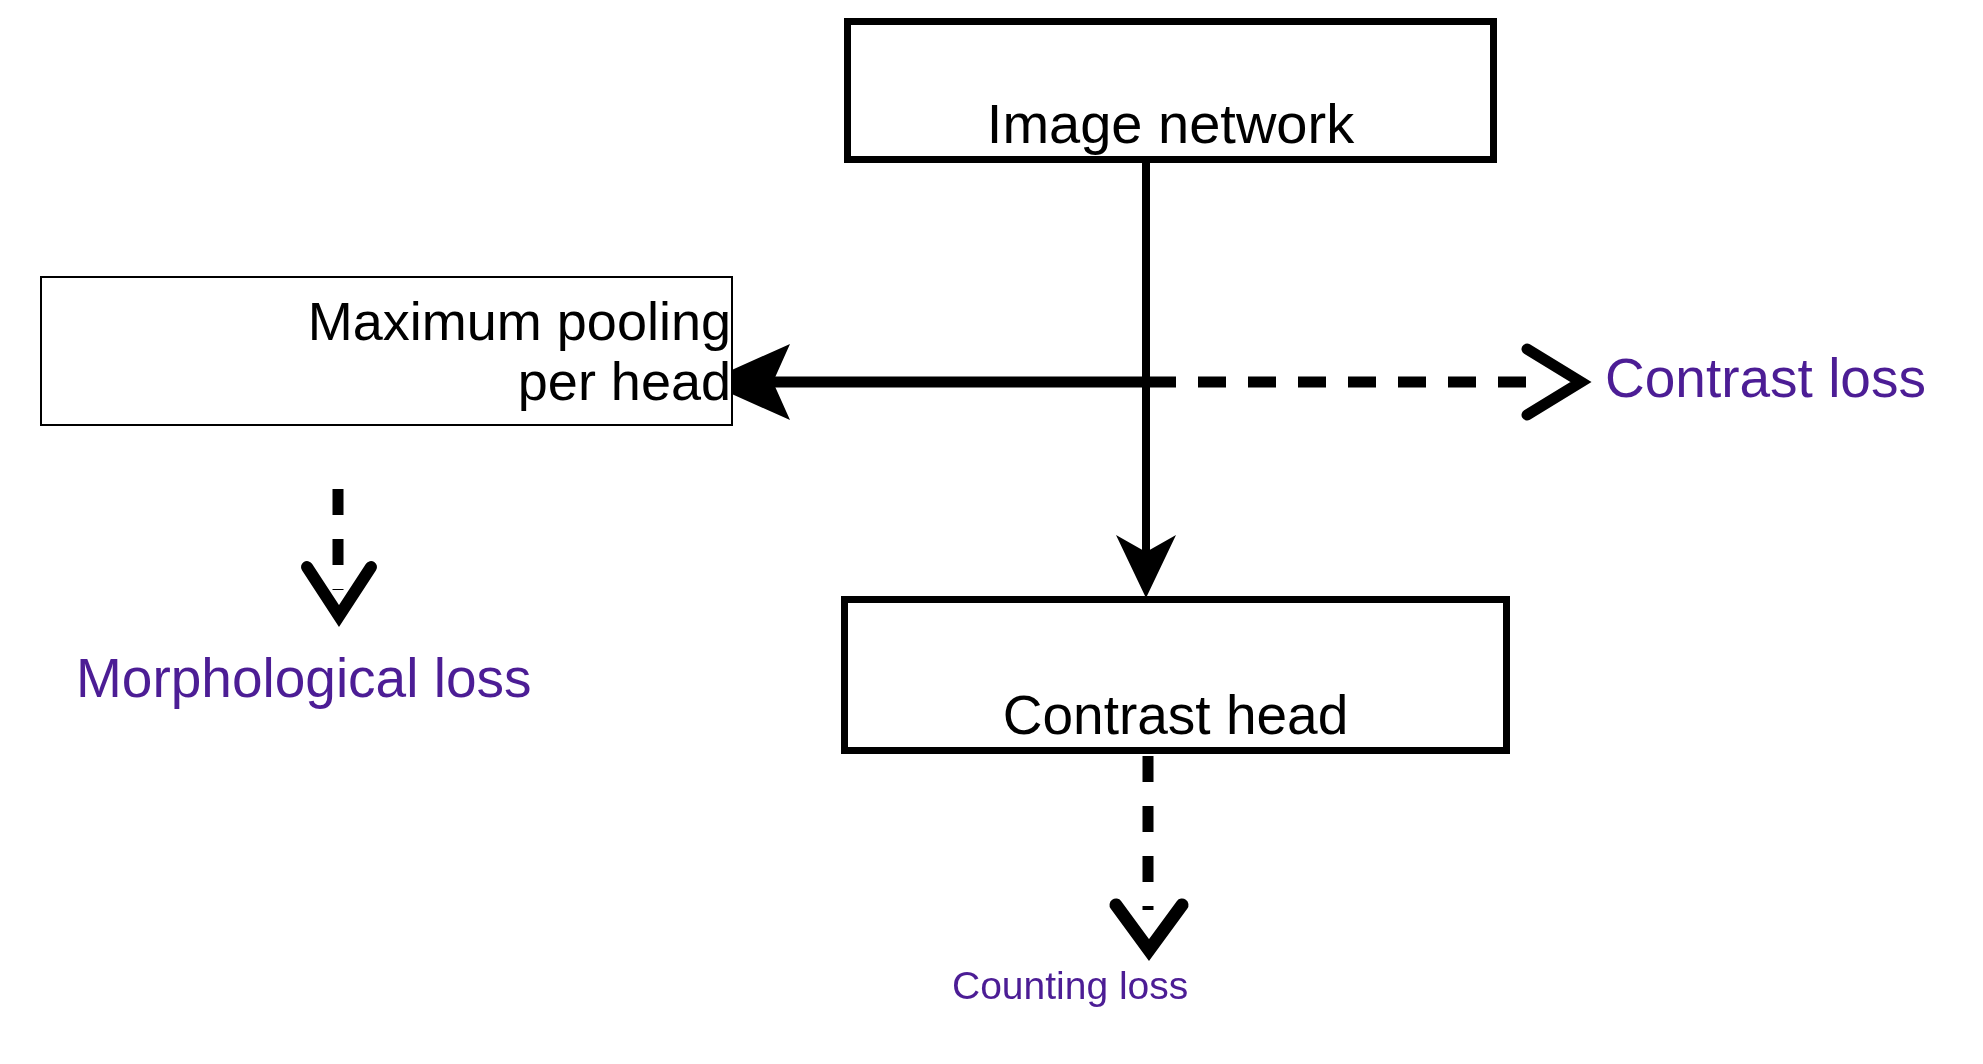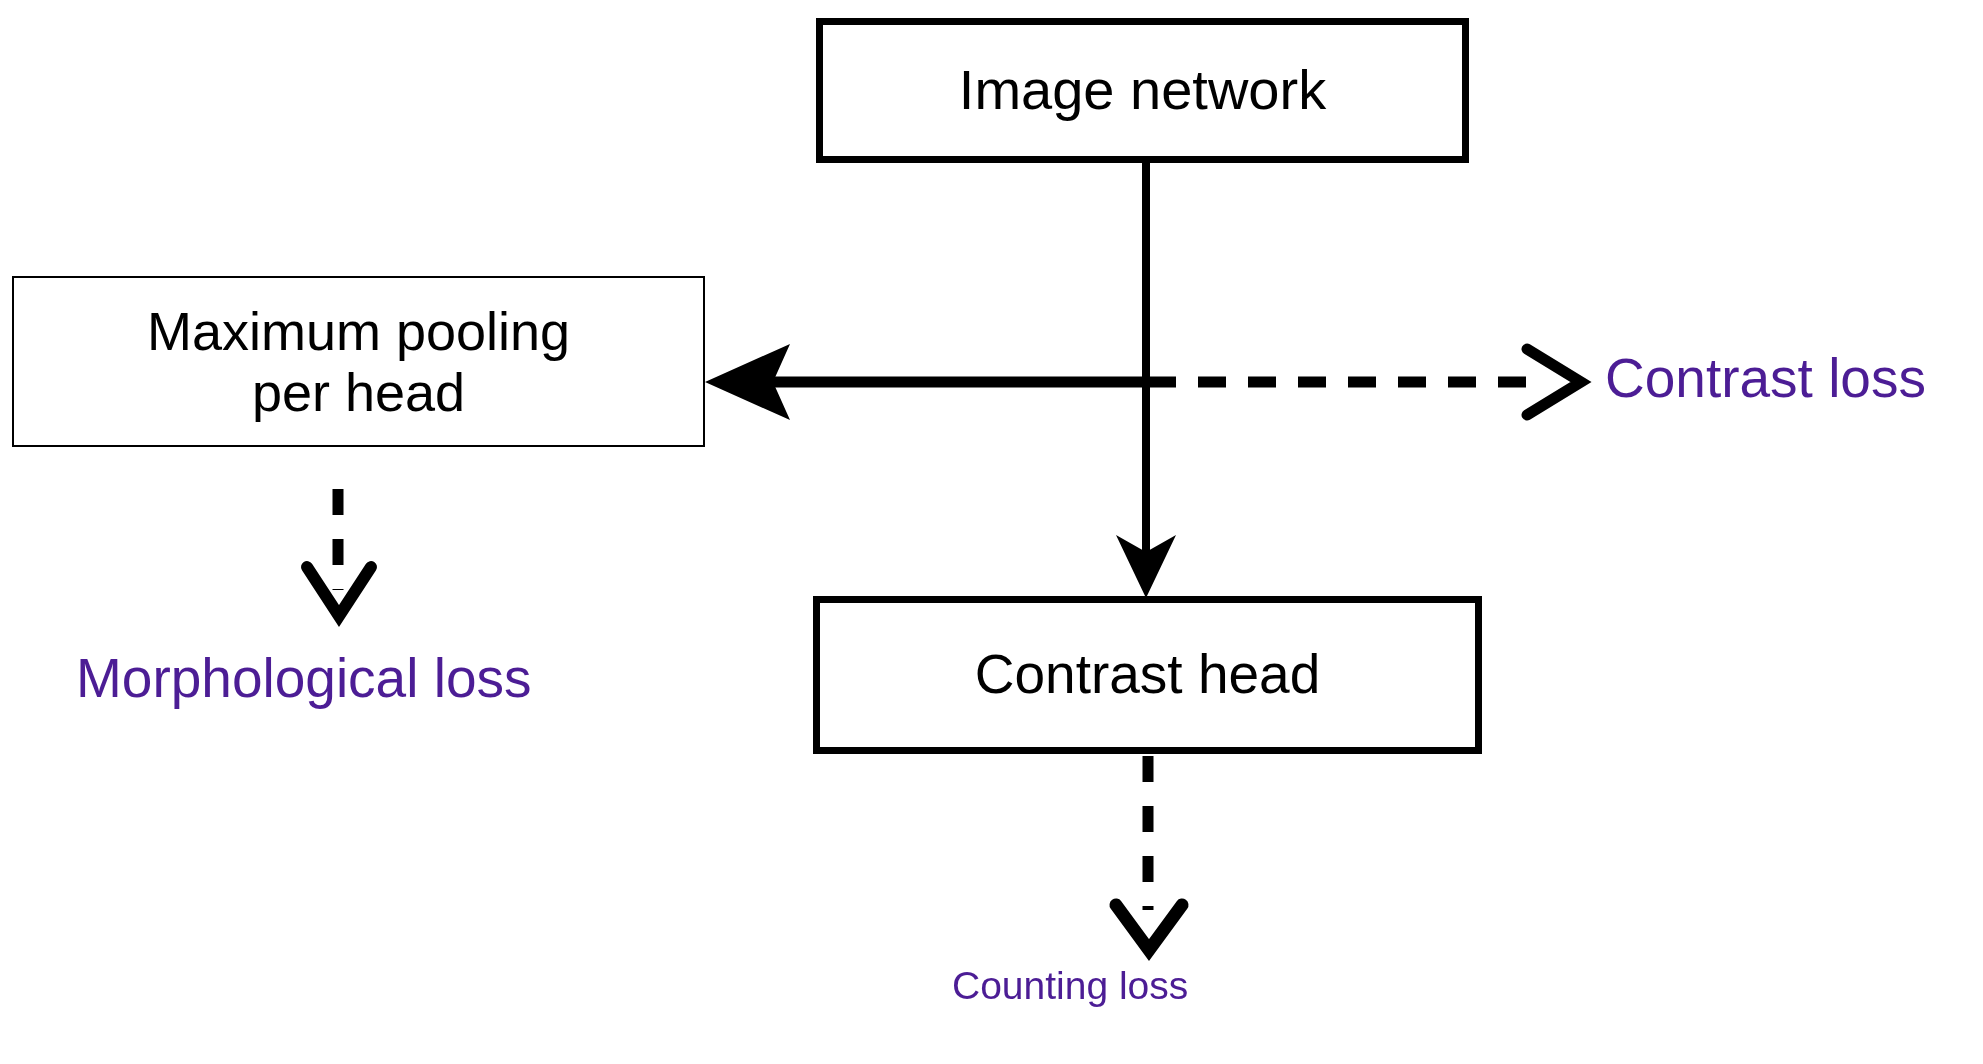--- a/index.html
+++ b/index.html
@@ -15,26 +15,27 @@
     position: relative;
     width: 1983px;
     height: 1064px;
     background: #ffffff;
     overflow: hidden;
   }
   .node {
     position: absolute;
     box-sizing: border-box;
     display: flex;
-    align-items: center;
+    align-items: flex-end;
     justify-content: center;
     text-align: center;
     background: #ffffff;
     color: #000000;
     line-height: 1.12;
+    margin-left: 28px;
   }
   .node.thick {
     border: 7px solid #000000;
   }
   .node.thin {
     border: 2px solid #000000;
   }
   .label-free {
     position: absolute;
     color: #4c1d95;
@@ -86,21 +87,21 @@
     <g>
       <line x1="1148" y1="756" x2="1148" y2="910" stroke="#000000" stroke-width="11" stroke-dasharray="26 24"></line>
       <polyline points="1116,905 1149,950 1182,905" fill="none" stroke="#000000" stroke-width="13" stroke-linecap="round" stroke-linejoin="miter"></polyline>
     </g>
   </svg>
 
   <div class="node thick txt-image-network" style="left:816px; top:18px; width:653px; height:145px;">
     <span>Image network</span>
   </div>
 
-  <div class="node thin txt-maxpool" style="left:12px; top:276px; width:693px; height:171px; flex-direction:column;">
+  <div class="node thin txt-maxpool" style="left:12px; top:276px; width:693px; height:150px; flex-direction:column;">
     <span>Maximum pooling</span>
     <span>per head</span>
   </div>
 
   <div class="node thick txt-counting-head" style="left:813px; top:596px; width:669px; height:158px;">
     <span>Contrast head</span>
   </div>
 
   <div class="label-free txt-contrast" style="left:1605px; top:348px;">
     <span>Contrast loss</span>

